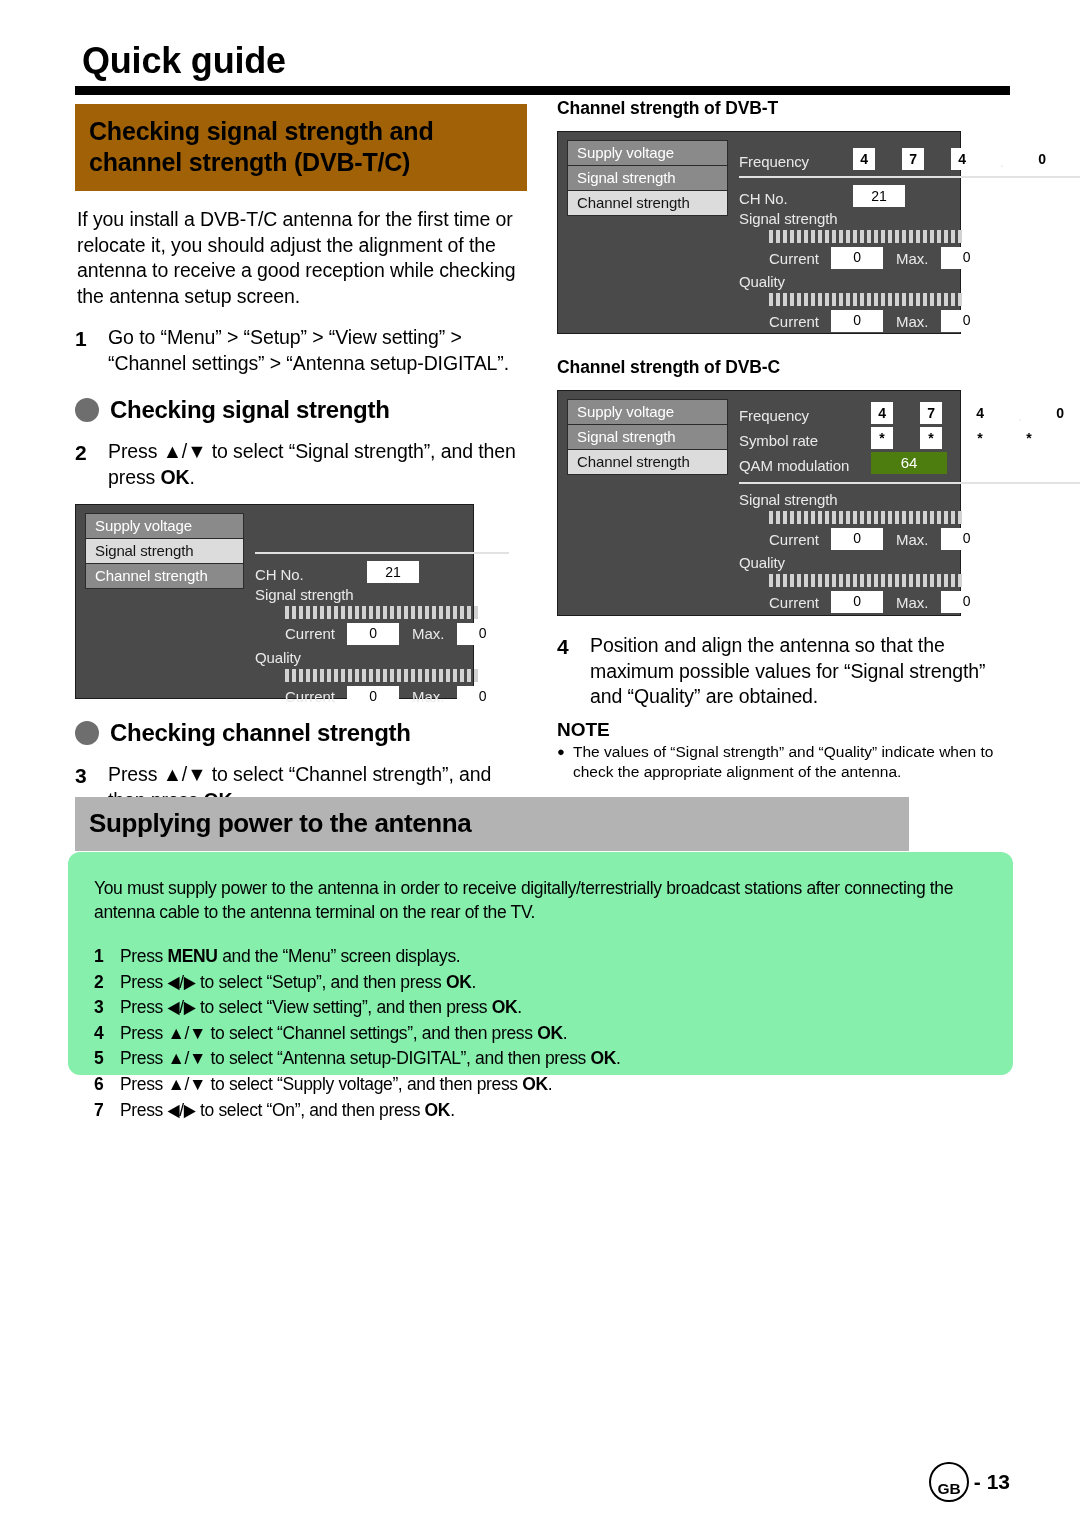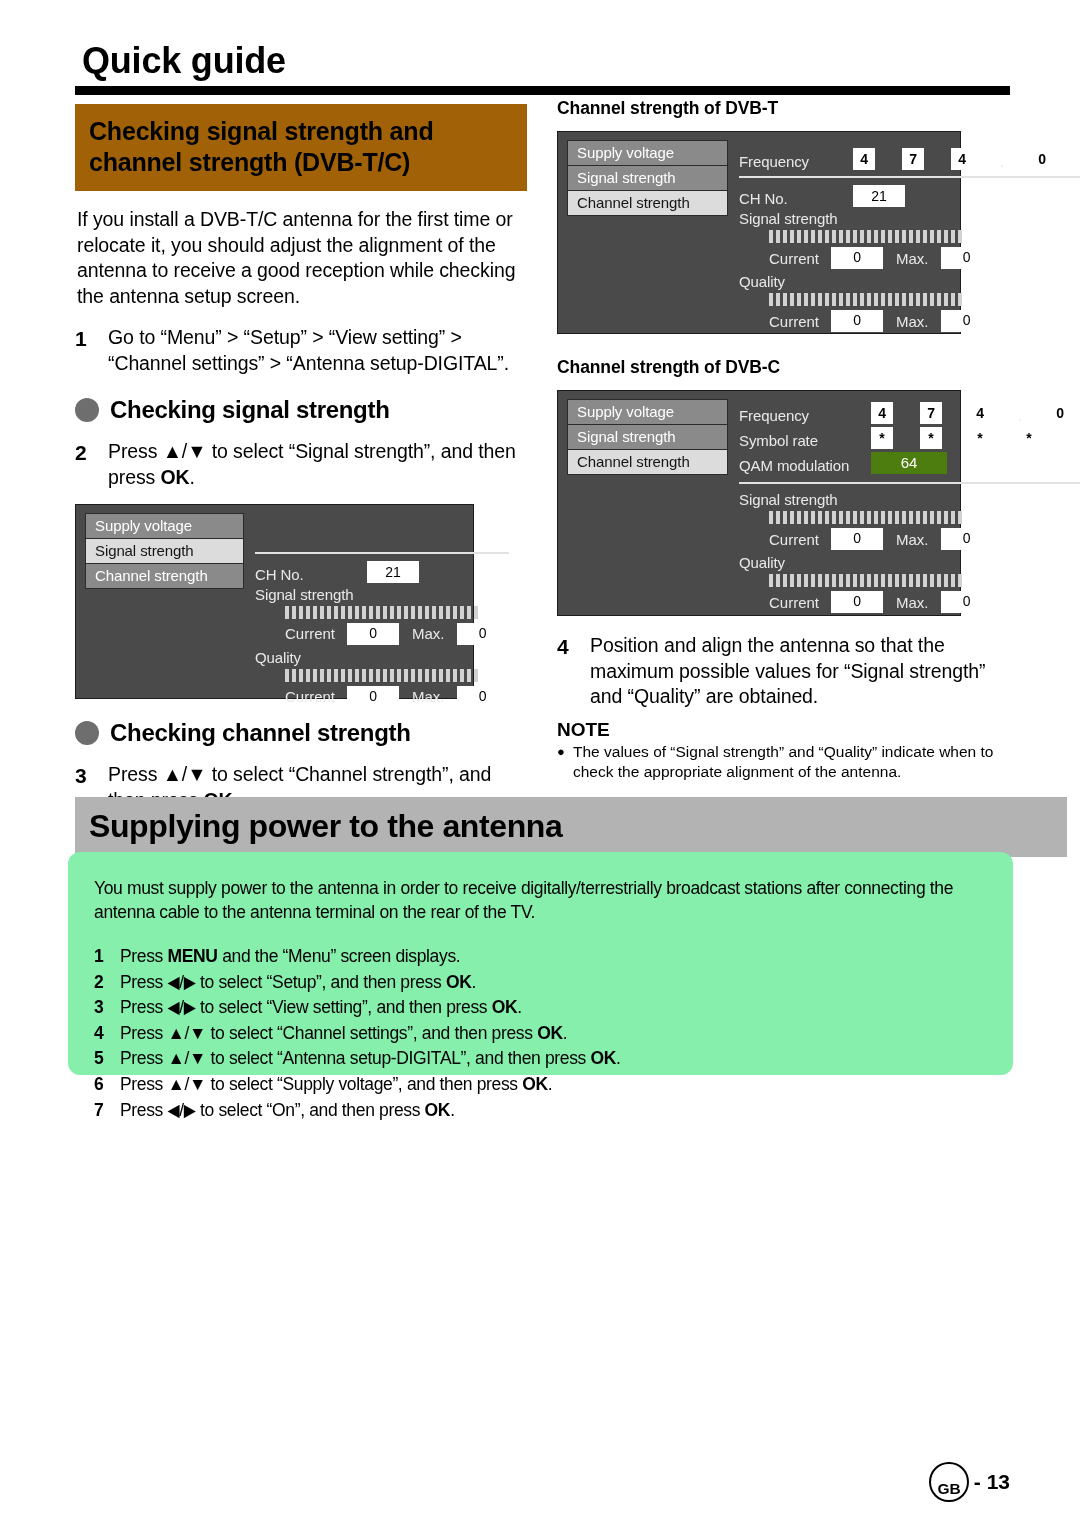--- a/index.html
+++ b/index.html
@@ -100,24 +100,24 @@
   .cur-row .vbox{width:52px;height:22px;line-height:21px;background:#fff;color:#000;text-align:center;font-size:14px;margin-left:12px;}
   .cur-row .mx{margin-left:13px;}
 
   
   .note-title{font-size:19px;font-weight:bold;margin-top:9px;}
   .note-item{display:flex;font-size:15.5px;line-height:1.3;margin-top:1px;}
   .note-item .dot{flex:0 0 16px;font-size:13px;line-height:1.5;}
 
   
   .bottom-banner{
-    position:absolute;left:75px;top:797px;width:992px;
+    position:absolute;left:75px;top:797px;width:834px;
     background:#b3b3b3;box-sizing:border-box;
     padding:11px 0 12px 14px;
-    font-size:32px;font-weight:bold;letter-spacing:-0.4px;
+    font-size:26px;font-weight:bold;letter-spacing:-0.4px;
     font-stretch:condensed;
   }
   .bottom-box{
     position:absolute;left:68px;top:852px;width:945px;height:223px;
     background:#86efac;border-radius:12px;box-sizing:border-box;
     padding:24px 26px 0 26px;
   }
   .bb-para{font-size:17.5px;line-height:1.38;letter-spacing:-0.35px;font-stretch:condensed;}
   .bb-list{margin-top:20px;}
   .bb-row{display:flex;font-size:17.5px;line-height:1.46;letter-spacing:-0.35px;font-stretch:condensed;}

